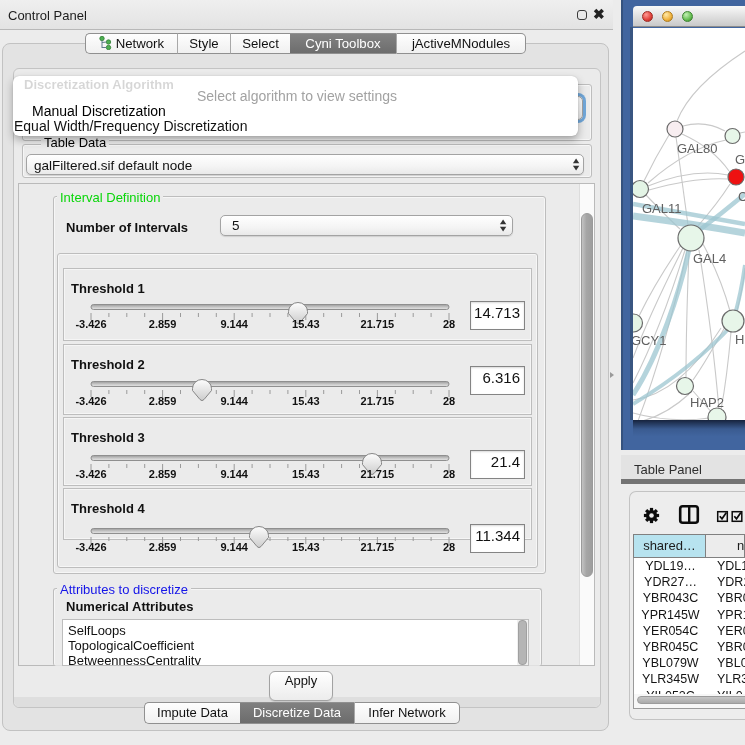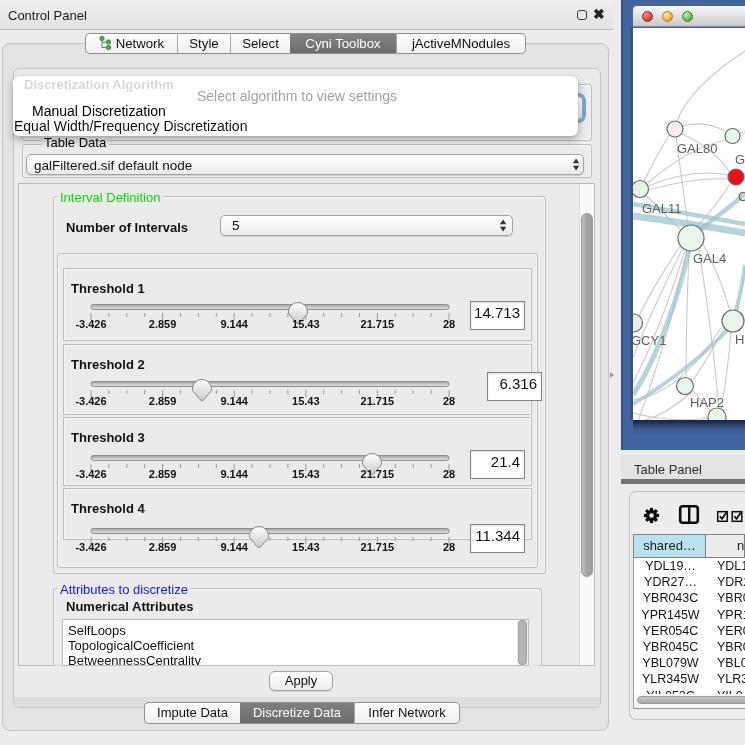--- a/index.html
+++ b/index.html
@@ -69,21 +69,21 @@
 
 
 #attrlist { left:62px; top:619px; width:467px; height:47px; background:#fff;
   border:1px solid #bdbdbd; font-size:13px; color:#111; overflow:hidden; }
 #attrlist div { padding-left:5px; height:15px; line-height:15px; }
 #attrsb { left:517px; top:620px; width:11px; height:45px; background:#f0f0f0; }
 #attrsb i { position:absolute; left:1px; top:0; width:9px; height:45px;
   background:#b5b5b5; border-radius:4px; border:1px solid #a0a0a0; }
 
 
-#applybtn { left:269px; top:671px; width:64px; height:20px;
+#applybtn { left:269px; top:671px; width:64px; height:30px;
   background:linear-gradient(#ffffff,#ececec); border:1px solid #a2a2a2; border-radius:6px;
   font-size:13px; text-align:center; line-height:18px; color:#111;
   box-shadow:0 1px 1px rgba(0,0,0,0.1); }
 
 
 .bseg { position:absolute; top:702px; height:22px; border-top:1px solid #909090;
   border-bottom:1px solid #909090; background:linear-gradient(#fefefe,#f0f0f0);
   font-size:13px; color:#111; text-align:center; line-height:20px; }
 .bseg.dark { background:linear-gradient(#808080,#6c6c6c); color:#fff; }
 
@@ -243,21 +243,21 @@
         <use href="#sthumb" x="138" y="0"></use>
     </svg>
     <div class="slabels" style="top:50px;">
         <span style="left:27px">-3.426</span>
         <span style="left:98.6px">2.859</span>
         <span style="left:170.2px">9.144</span>
         <span style="left:241.8px">15.43</span>
         <span style="left:313.4px">21.715</span>
         <span style="left:385px">28</span>
       </div>
-    <div class="tfield" style="top:27px;margin-left:17px;">
+    <div class="tfield" style="top:21px;">
         <span>6.316</span>
       </div>
   </div>
   <div class="tpanel" style="top:417px; height:69px;">
     <div class="name">Threshold 3</div>
     <svg width="469" height="58" style="position:absolute; left:0; top:35px; overflow:visible;">
       <use href="#sliderbase"></use>
         <use href="#sthumb" x="308" y="0"></use>
     </svg>
     <div class="slabels" style="top:50px;">

